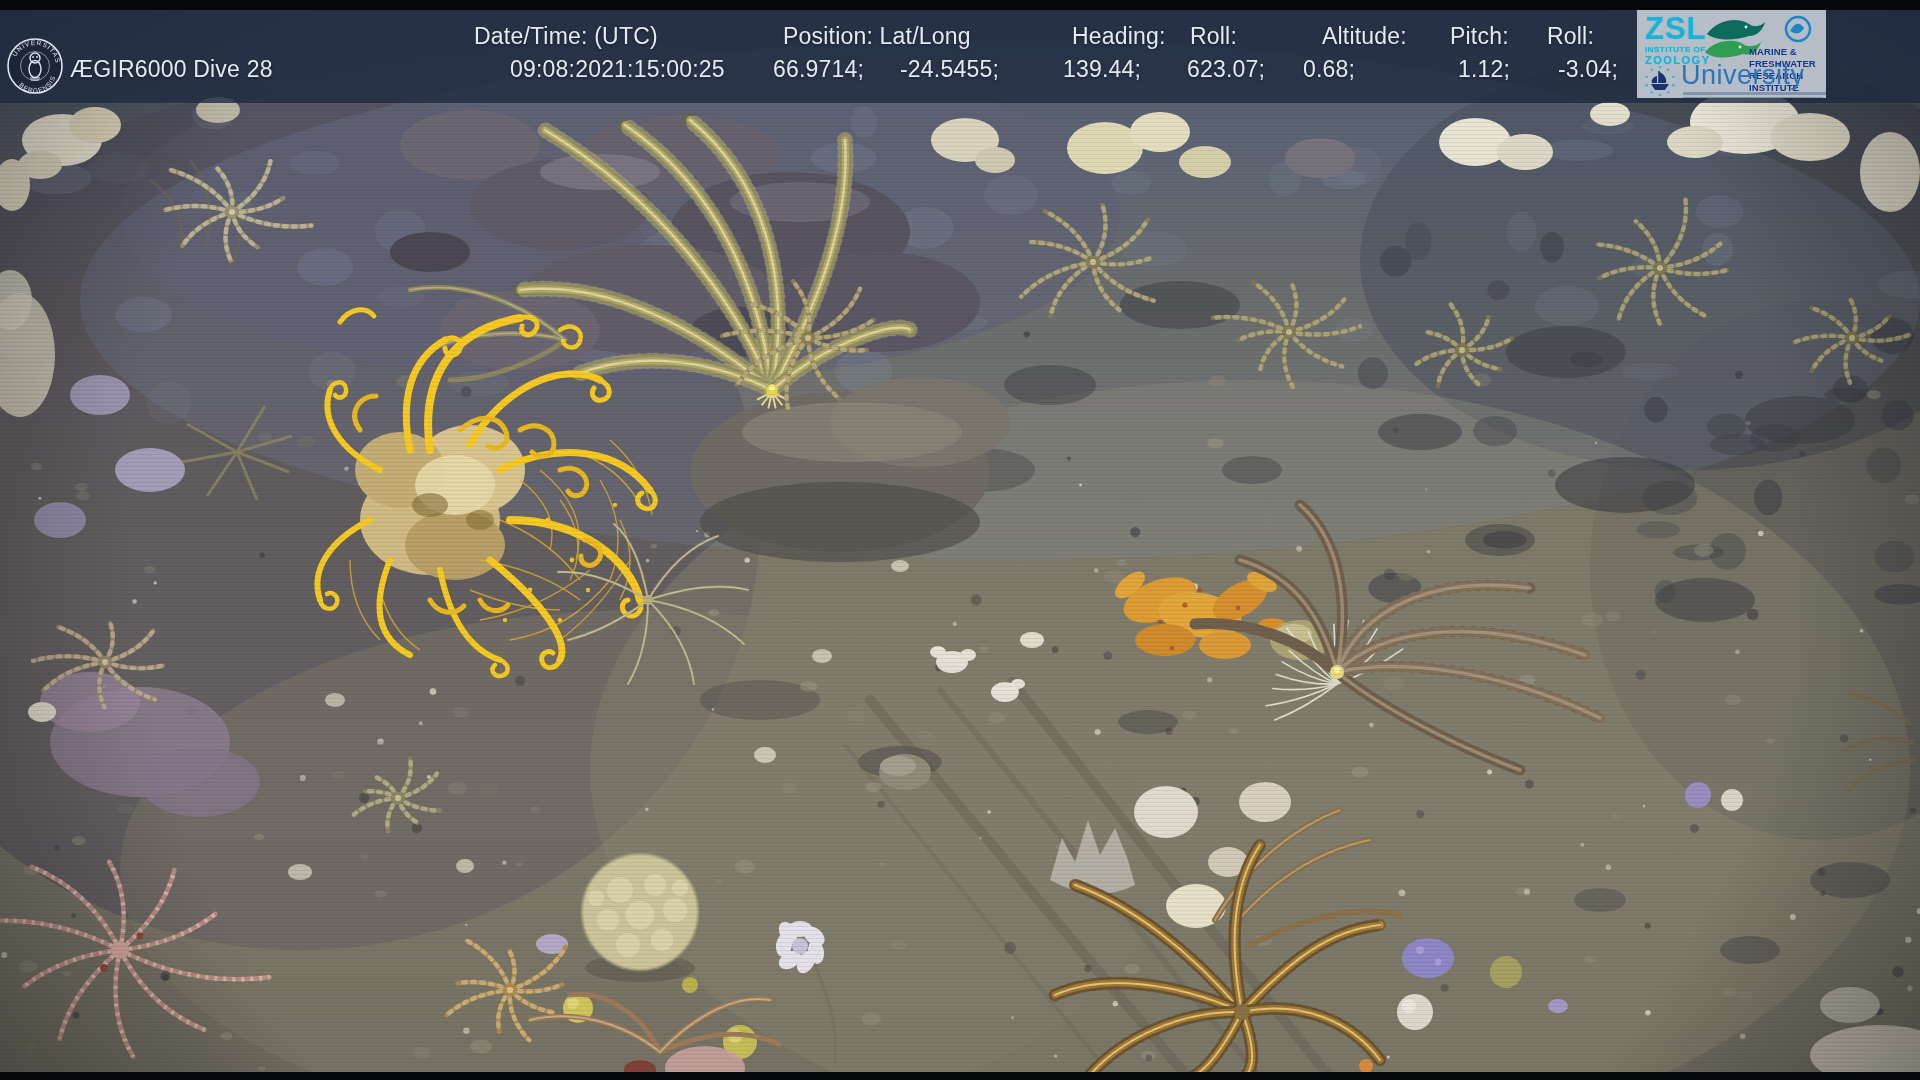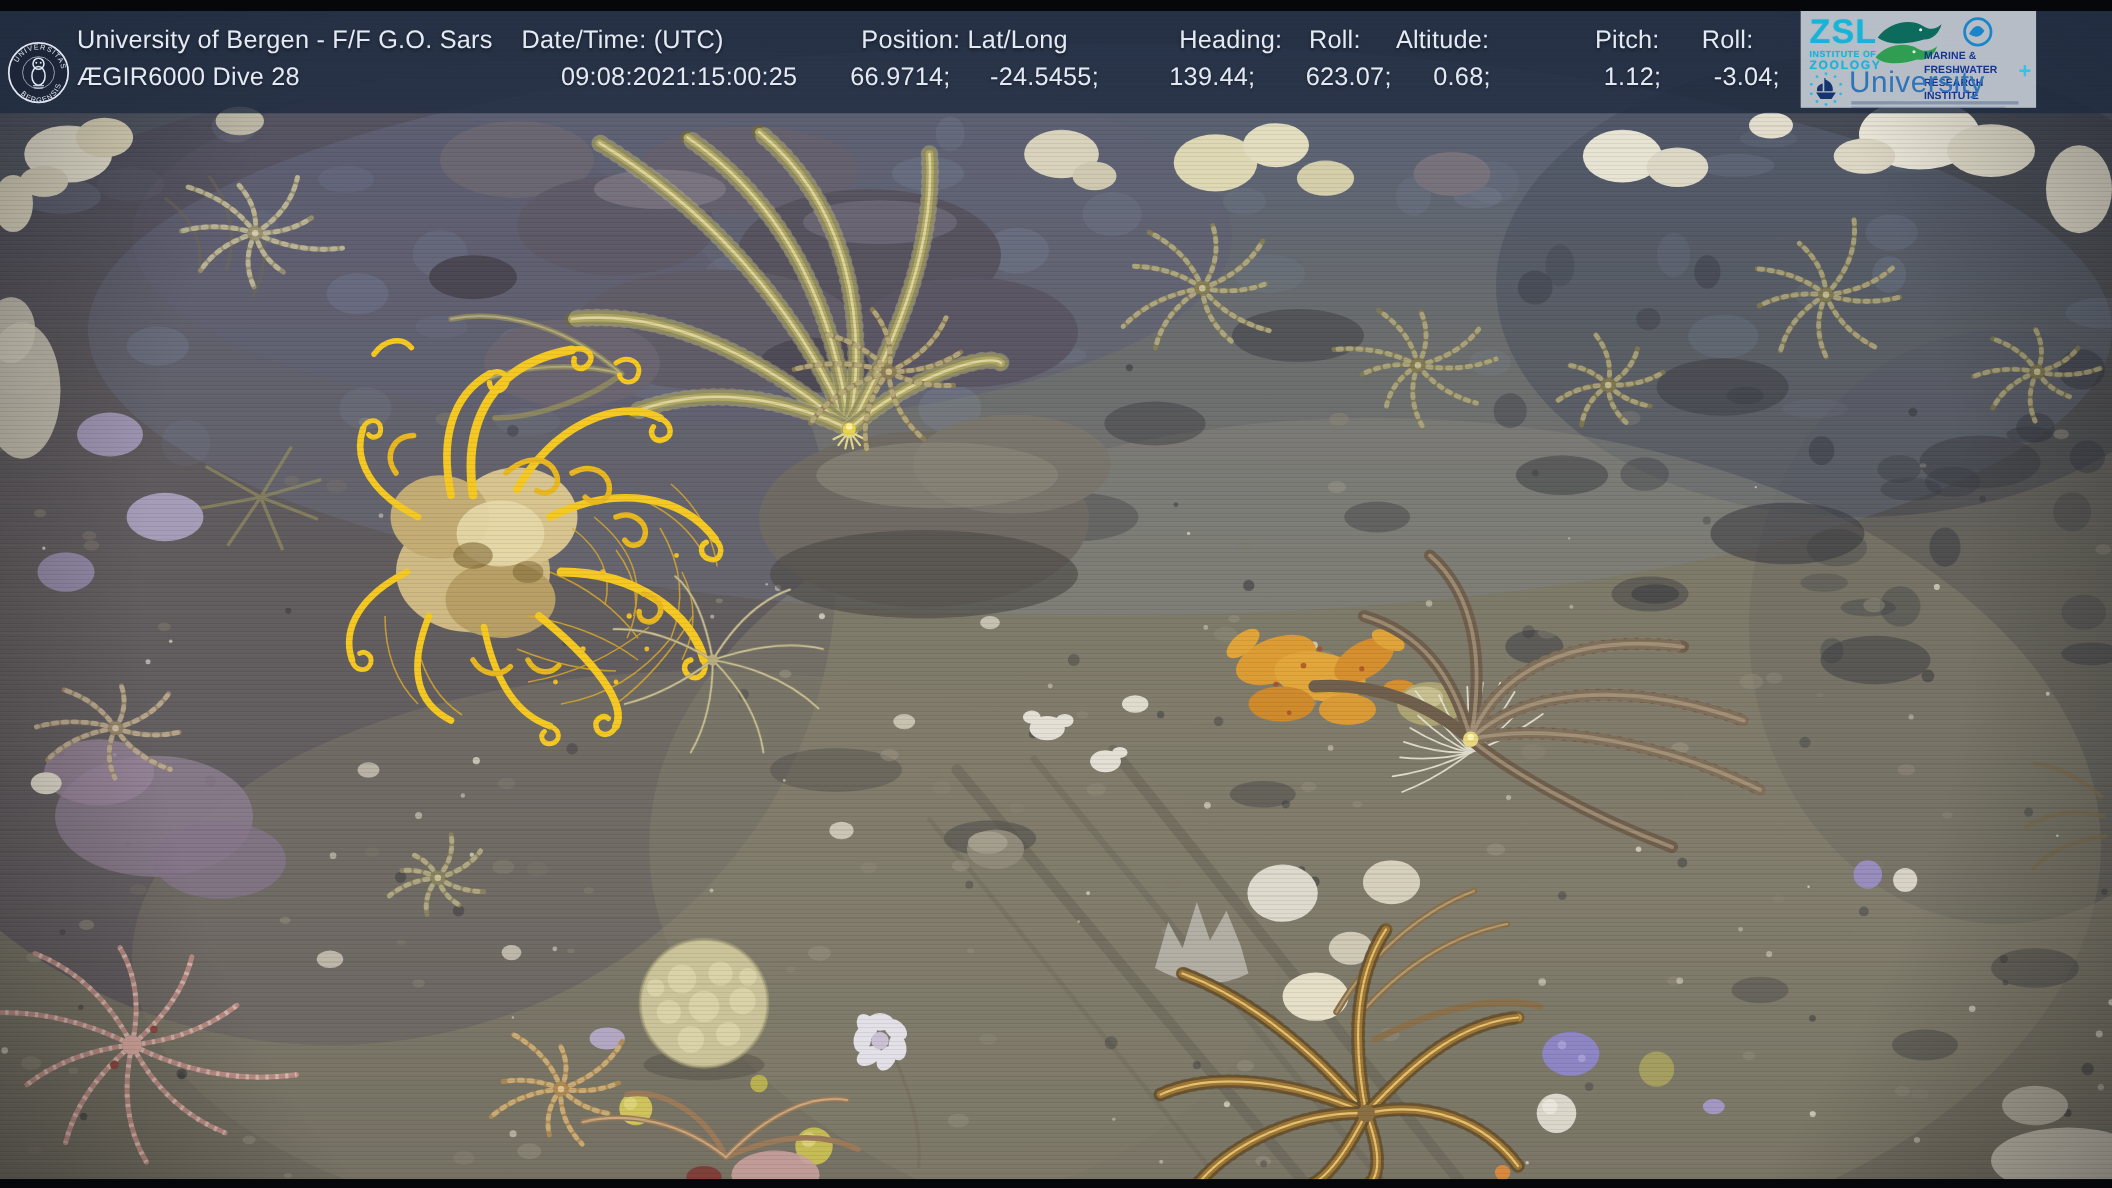--- a/index.html
+++ b/index.html
@@ -9,21 +9,21 @@
   .scanlines{position:absolute;left:0;top:10px;width:1920px;height:1062px;pointer-events:none;
      background:repeating-linear-gradient(to bottom, rgba(0,0,0,0.07) 0 1px, rgba(255,255,255,0.015) 1px 2px, transparent 2px 4px);}
   .strip{position:absolute;left:0;width:1920px;background:#05070a;}
   .strip.top{top:0;height:10px;}
   .strip.bottom{top:1072px;height:8px;}
   .topbar{position:absolute;left:0;top:10px;width:1920px;height:93px;
           background:rgba(30,42,64,0.80);color:#e4eaf4;}
   .topbar .t{position:absolute;white-space:nowrap;font-size:23px;letter-spacing:0.2px;
              text-shadow:0 1px 3px rgba(0,0,0,0.45);}
   .row1{top:13px;} .row2{top:46px;}
-  .logo-panel{position:absolute;left:1637px;top:0;width:214px;height:88px;
+  .logo-panel{position:absolute;left:1637px;top:0;width:189px;height:88px;
               background:rgba(203,209,218,0.88);overflow:hidden;}
   .zsl{position:absolute;left:8px;top:3px;color:#18b4d8;line-height:1;
        text-shadow:0 0 1px rgba(24,180,216,.6);}
   .zsl .big{font-size:31px;font-weight:bold;letter-spacing:1px;}
   .zsl .s1{font-size:8px;font-weight:bold;margin-top:2px;letter-spacing:0.5px;}
   .zsl .s2{font-size:11px;font-weight:bold;letter-spacing:1.5px;margin-top:1px;}
   .mfri-text{position:absolute;left:112px;top:36px;color:#15368e;font-weight:bold;
              font-size:9.5px;line-height:1.25;letter-spacing:0.1px;}
   .ef-name{position:absolute;left:44px;top:50px;font-size:27px;color:#2f74b8;letter-spacing:0.5px;}
   .ef-plus{position:absolute;left:196px;top:44px;font-size:20px;color:#35c2e8;font-weight:bold;}
@@ -1055,37 +1055,36 @@
         <circle cx="37" cy="47" r="0.9" fill="#dfe5f0"></circle>
       <path d="M30,68 h10 M31,70 h8" stroke="#dfe5f0" stroke-width="1"></path>
       <text font-size="6.5" fill="#dfe5f0" letter-spacing="1">
         <textPath href="#aTop" startOffset="14%">UNIVERSITAS</textPath>
       </text>
       <text font-size="6.5" fill="#dfe5f0" letter-spacing="1">
         <textPath href="#aBot" startOffset="22%">BERGENSIS</textPath>
       </text>
     </svg>
 
-    <div class="t row1" style="left:70px;">University of Bergen - F/F G.O. Sars</div>
     <div class="t row2" style="left:70px;">ÆGIR6000 Dive 28</div>
 
     <div class="t row1" style="left:474px;">Date/Time: (UTC)</div>
     <div class="t row2" style="left:510px;">09:08:2021:15:00:25</div>
 
     <div class="t row1" style="left:783px;">Position: Lat/Long</div>
     <div class="t row2" style="left:773px;">66.9714;</div>
     <div class="t row2" style="left:900px;text-align:right;">-24.5455;</div>
 
     <div class="t row1" style="left:1072px;">Heading:</div>
     <div class="t row2" style="left:1063px;">139.44;</div>
 
     <div class="t row1" style="left:1190px;">Roll:</div>
     <div class="t row2" style="left:1187px;">623.07;</div>
 
-    <div class="t row1" style="left:1269px;">Altitude:</div>
+    <div class="t row1" style="left:1322px;">Altitude:</div>
     <div class="t row2" style="left:1303px;">0.68;</div>
 
     <div class="t row1" style="left:1450px;">Pitch:</div>
     <div class="t row2" style="left:1458px;">1.12;</div>
 
     <div class="t row1" style="left:1547px;">Roll:</div>
     <div class="t row2" style="left:1558px;">-3.04;</div>
 
     <div class="logo-panel">
       <div class="zsl">

